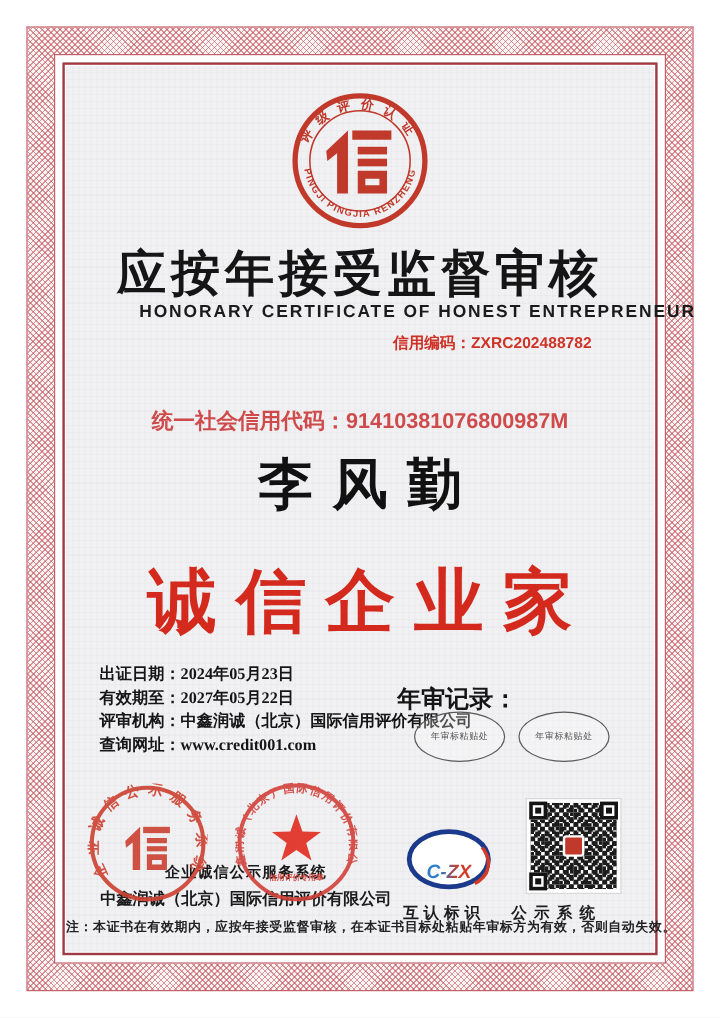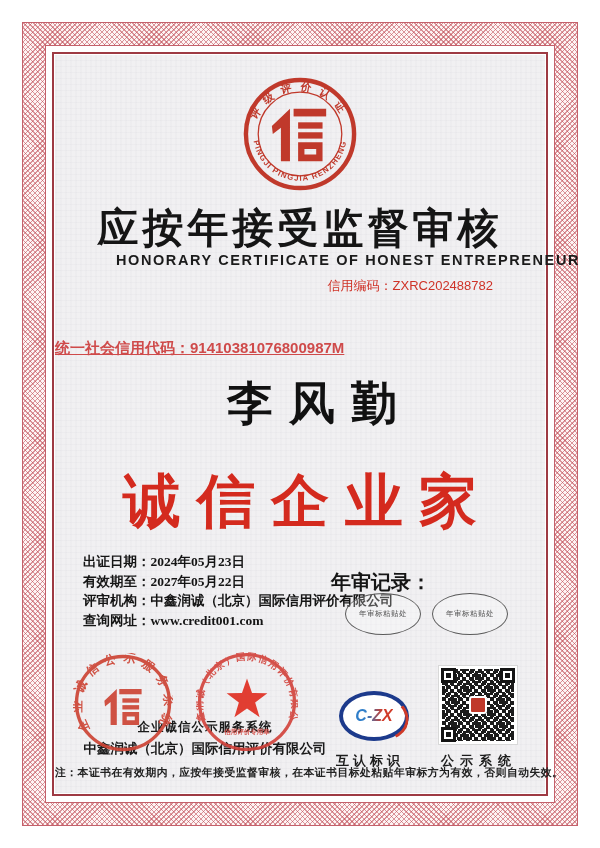--- a/index.html
+++ b/index.html
@@ -29,27 +29,27 @@
   .content > *{position:absolute;}
 
   
   .top-seal{left:50%;top:20px;transform:translateX(-50%);width:118px;height:118px;}
 
   
   .title{top:146px;left:0;width:100%;text-align:center;
     font-size:41px;font-weight:900;letter-spacing:4px;color:#151515;white-space:nowrap;}
   .subtitle{top:197px;left:0;width:100%;text-align:center;
     font-size:14.5px;font-weight:bold;letter-spacing:1.6px;color:#1b1b1b;white-space:nowrap;margin-left:48px;}
-  .credit-line{top:222px;right:52px;font-size:13px;font-weight:normal;color:#cf3227;}
+  .credit-line{top:222px;right:52px;font-size:13px;font-weight:bold;color:#cf3227;}
   .company-name{top:252px;left:0;width:100%;text-align:center;
     font-size:22px;font-weight:900;letter-spacing:1px;color:#141414;}
-  .uscc-line{top:284px;left:0;width:100%;text-align:left;
-    font-size:15px;font-weight:bold;color:#cf4a4a;text-decoration:underline;}
+  .uscc-line{top:284px;left:0;width:100%;text-align:center;
+    font-size:18px;font-weight:bold;color:#cf4a4a;}
   .holder-name{top:318px;left:0;width:100%;text-align:center;
-    font-size:46px;font-weight:900;letter-spacing:16px;text-indent:16px;color:#111;padding-left:12px;}
+    font-size:46px;font-weight:900;letter-spacing:16px;text-indent:16px;color:#111;}
   .honor-title{top:408px;left:0;width:100%;text-align:center;
     font-size:58px;font-weight:900;letter-spacing:16px;text-indent:16px;color:#d42a1e;white-space:nowrap;}
 
   
   .details{left:28px;top:497px;font-size:13.5px;font-weight:bold;color:#151515;}
   .details .row{height:19.5px;line-height:19.5px;white-space:nowrap;font-family:Liberation Serif, serif;}
   .annual-label{left:276px;top:514px;font-size:20px;font-weight:bold;color:#151515;}
   .sticker{width:74px;height:40px;border:1.5px solid #5a5a5a;border-radius:50%;
     display:flex;align-items:center;justify-content:center;background:rgba(255,255,255,.25);}
   .sticker span{font-size:7.5px;color:#555;letter-spacing:.5px;}
@@ -57,40 +57,40 @@
   .sticker.s2{left:377px;top:538px;}
 
   
   .seal-a{left:18px;top:598px;width:100px;height:100px;z-index:3;}
   .seal-b{left:141px;top:596px;width:102px;height:102px;z-index:3;}
   .captions{left:-15px;top:664px;width:330px;text-align:center;z-index:2;color:#1a1a1a;}
   .captions .cap1{font-size:12.5px;font-weight:bold;letter-spacing:1px;}
   .captions .cap2{font-size:13.5px;font-weight:bold;margin-top:4px;white-space:nowrap;}
 
   .czx{left:284px;top:636px;width:62px;height:42px;border:4px solid #1c3a8c;border-radius:50%;
-    background:#fff;display:flex;align-items:center;justify-content:center;}
+    background:#fff;display:flex;align-items:flex-end;justify-content:center;}
   .czx::after{content:"";position:absolute;inset:-4px;border:3px solid transparent;
     border-right-color:#d03a28;border-radius:50%;transform:rotate(12deg);}
   .czx span{font-style:italic;font-weight:900;font-size:16px;letter-spacing:0;
     background:linear-gradient(90deg,#2f7ec9 30%,#d03a28 72%);
     -webkit-background-clip:text;background-clip:text;color:transparent;}
   .czx-caption{left:270px;top:697px;width:90px;text-align:center;
     font-size:13px;font-weight:bold;letter-spacing:4px;color:#1c1c1c;}
 
   .qr{left:384px;top:611px;width:72px;height:72px;background:
       repeating-conic-gradient(#1c1c1c 0 25%, rgba(0,0,0,0) 0 50%) 0 0/8px 8px,
       repeating-conic-gradient(#1c1c1c 0 25%, rgba(0,0,0,0) 0 50%) 3px 5px/6px 6px,
       #fff;
     border:3px solid #fff;outline:1px solid #d8d8d8;}
   .qr .f{position:absolute;width:15px;height:15px;border:3px solid #141414;background:#fff;box-sizing:border-box;}
   .qr .f::after{content:"";position:absolute;inset:2px;background:#141414;}
   .qr .f.tl{top:-1px;left:-1px;} .qr .f.tr{top:-1px;right:-1px;} .qr .f.bl{bottom:-1px;left:-1px;}
   .qr .qlogo{position:absolute;top:50%;left:50%;width:14px;height:14px;transform:translate(-50%,-50%);
     background:#c0392b;border:2px solid #fff;border-radius:3px;}
-  .qr-caption{left:365px;top:697px;width:112px;text-align:center;
+  .qr-caption{left:365px;top:697px;width:112px;text-align:left;
     font-size:13px;font-weight:bold;letter-spacing:6px;text-indent:6px;color:#1c1c1c;}
 
   .note{top:711px;left:0;width:100%;text-align:center;
     font-size:10.8px;font-weight:bold;letter-spacing:.5px;color:#222;white-space:nowrap;}
 
   svg text{font-family:"Liberation Sans","DejaVu Sans",sans-serif;}
 </style>
 </head>
 <body>
 

